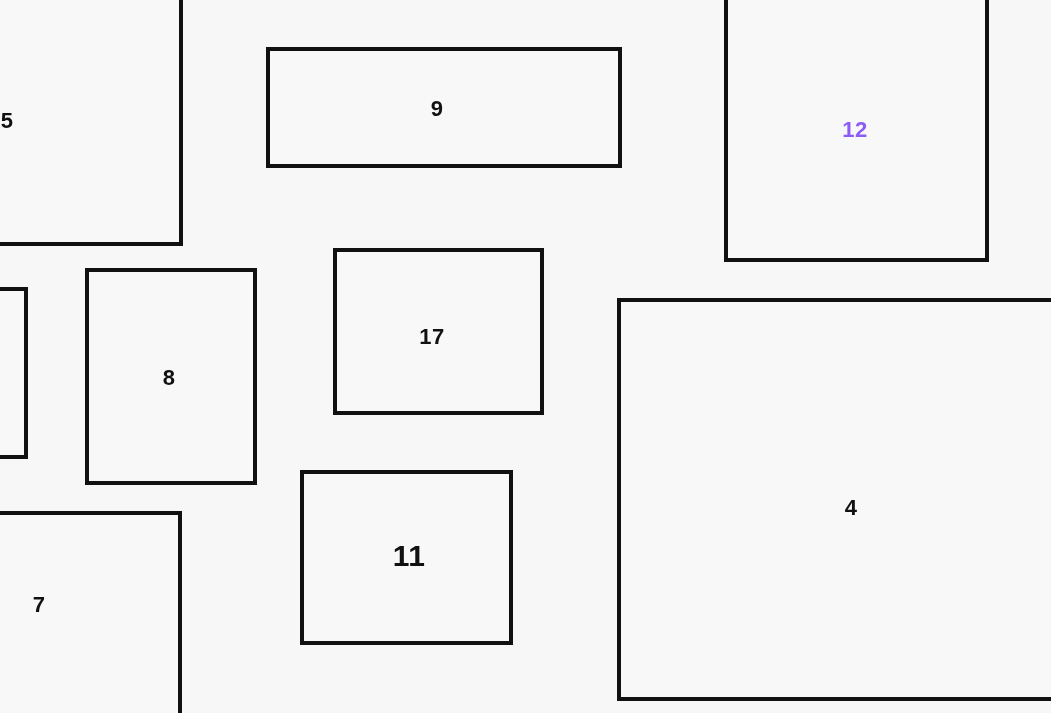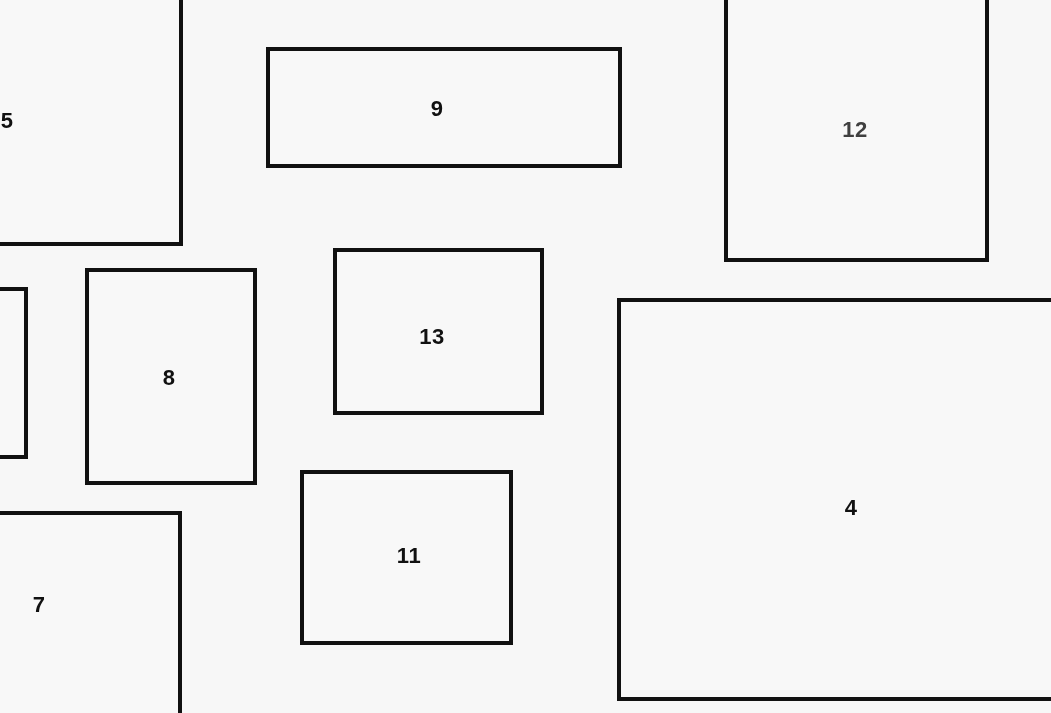--- a/index.html
+++ b/index.html
@@ -41,20 +41,20 @@
     <div class="box" style="left: -120px; top: -110px; width: 303px; height: 356px; border-width: 4px; border-color: rgb(17, 17, 17); background: rgb(248, 248, 248);"></div>
     <div class="box-label" style="left: 7px; top: 121px; font-size: 22px; color: rgb(17, 17, 17);">5</div>
     <div class="box" style="left: -62px; top: 287px; width: 90px; height: 172px; border-width: 4px; border-color: rgb(17, 17, 17); background: rgb(248, 248, 248);"></div>
     <div class="box" style="left: -88px; top: 511px; width: 270px; height: 218px; border-width: 4px; border-color: rgb(17, 17, 17); background: rgb(248, 248, 248);"></div>
     <div class="box-label" style="left: 39px; top: 605px; font-size: 22px; color: rgb(17, 17, 17);">7</div>
     <div class="box" style="left: 85px; top: 268px; width: 172px; height: 217px; border-width: 4px; border-color: rgb(17, 17, 17); background: rgb(248, 248, 248);"></div>
     <div class="box-label" style="left: 169px; top: 378px; font-size: 22px; color: rgb(17, 17, 17);">8</div>
     <div class="box" style="left: 266px; top: 47px; width: 356px; height: 121px; border-width: 4px; border-color: rgb(17, 17, 17); background: rgb(248, 248, 248);"></div>
     <div class="box-label" style="left: 437px; top: 109px; font-size: 22px; color: rgb(17, 17, 17);">9</div>
     <div class="box" style="left: 333px; top: 248px; width: 211px; height: 167px; border-width: 4px; border-color: rgb(17, 17, 17); background: rgb(248, 248, 248);"></div>
-    <div class="box-label" style="left: 432px; top: 337px; font-size: 22px; color: rgb(17, 17, 17);">13</div>
+    <div class="box-label" style="left: 432px; top: 337px; font-size: 22px; color: rgb(17, 17, 17);">17</div>
     <div class="box" style="left: 300px; top: 470px; width: 213px; height: 175px; border-width: 4px; border-color: rgb(17, 17, 17); background: rgb(248, 248, 248);"></div>
-    <div class="box-label" style="left: 409px; top: 556px; font-size: 22px; color: rgb(17, 17, 17);">11</div>
+    <div class="box-label" style="left: 409px; top: 556px; font-size: 30px; color: rgb(17, 17, 17);">11</div>
     <div class="box" style="left: 724px; top: -75px; width: 265px; height: 337px; border-width: 4px; border-color: rgb(17, 17, 17); background: rgb(248, 248, 248);"></div>
-    <div class="box-label" style="left: 855px; top: 130px; font-size: 22px; color: #404040;">12</div>
+    <div class="box-label" style="left: 855px; top: 130px; font-size: 22px; color: #8b5cf6;">12</div>
     <div class="box" style="left: 617px; top: 298px; width: 470px; height: 403px; border-width: 4px; border-color: rgb(17, 17, 17); background: rgb(248, 248, 248);"></div>
     <div class="box-label" style="left: 851px; top: 508px; font-size: 22px; color: rgb(17, 17, 17);">4</div>
   </div>
 
 </body></html>

